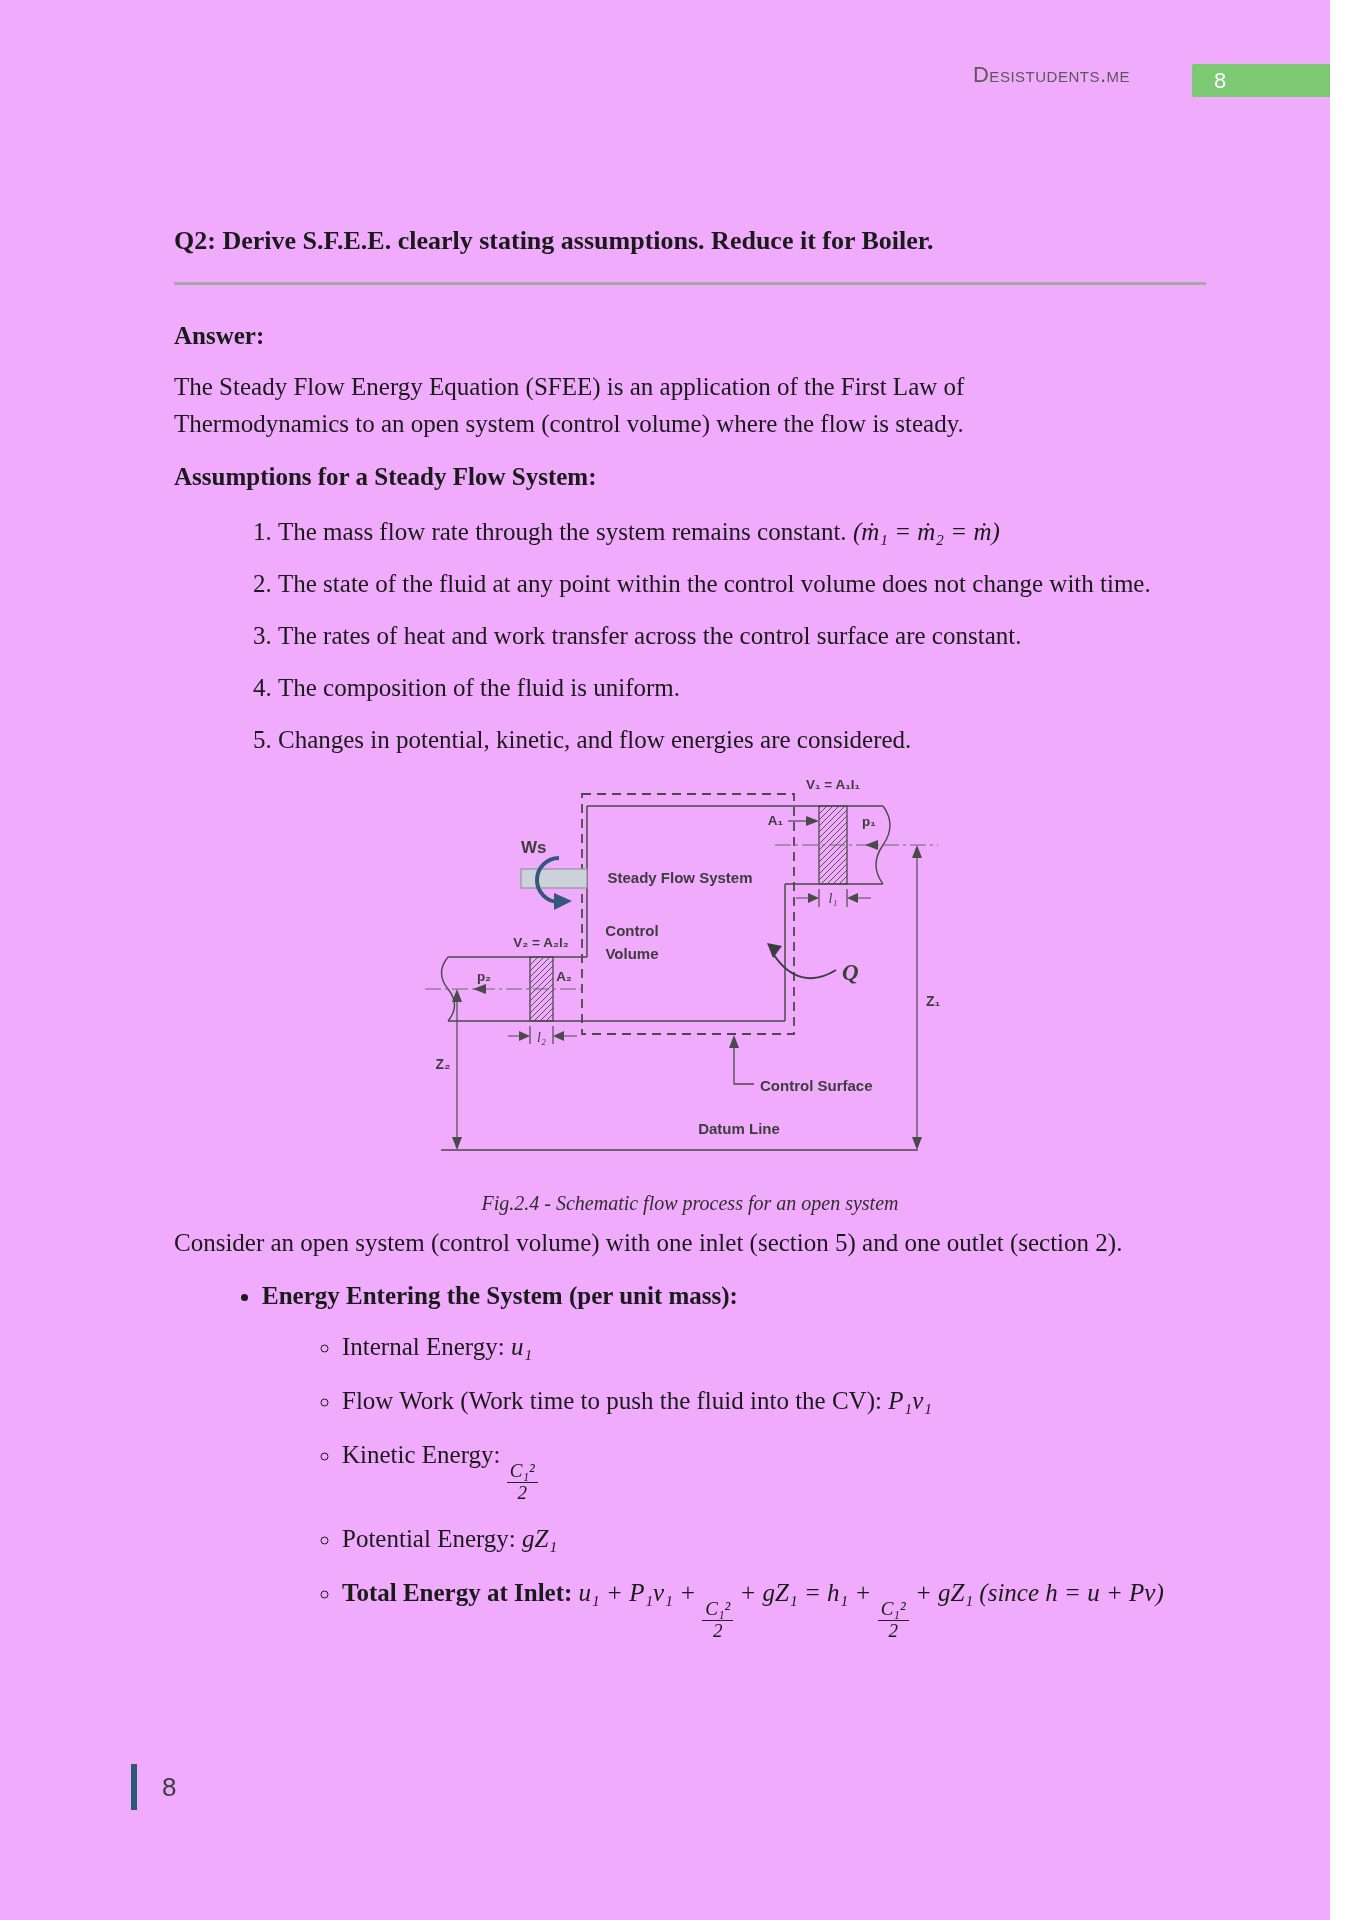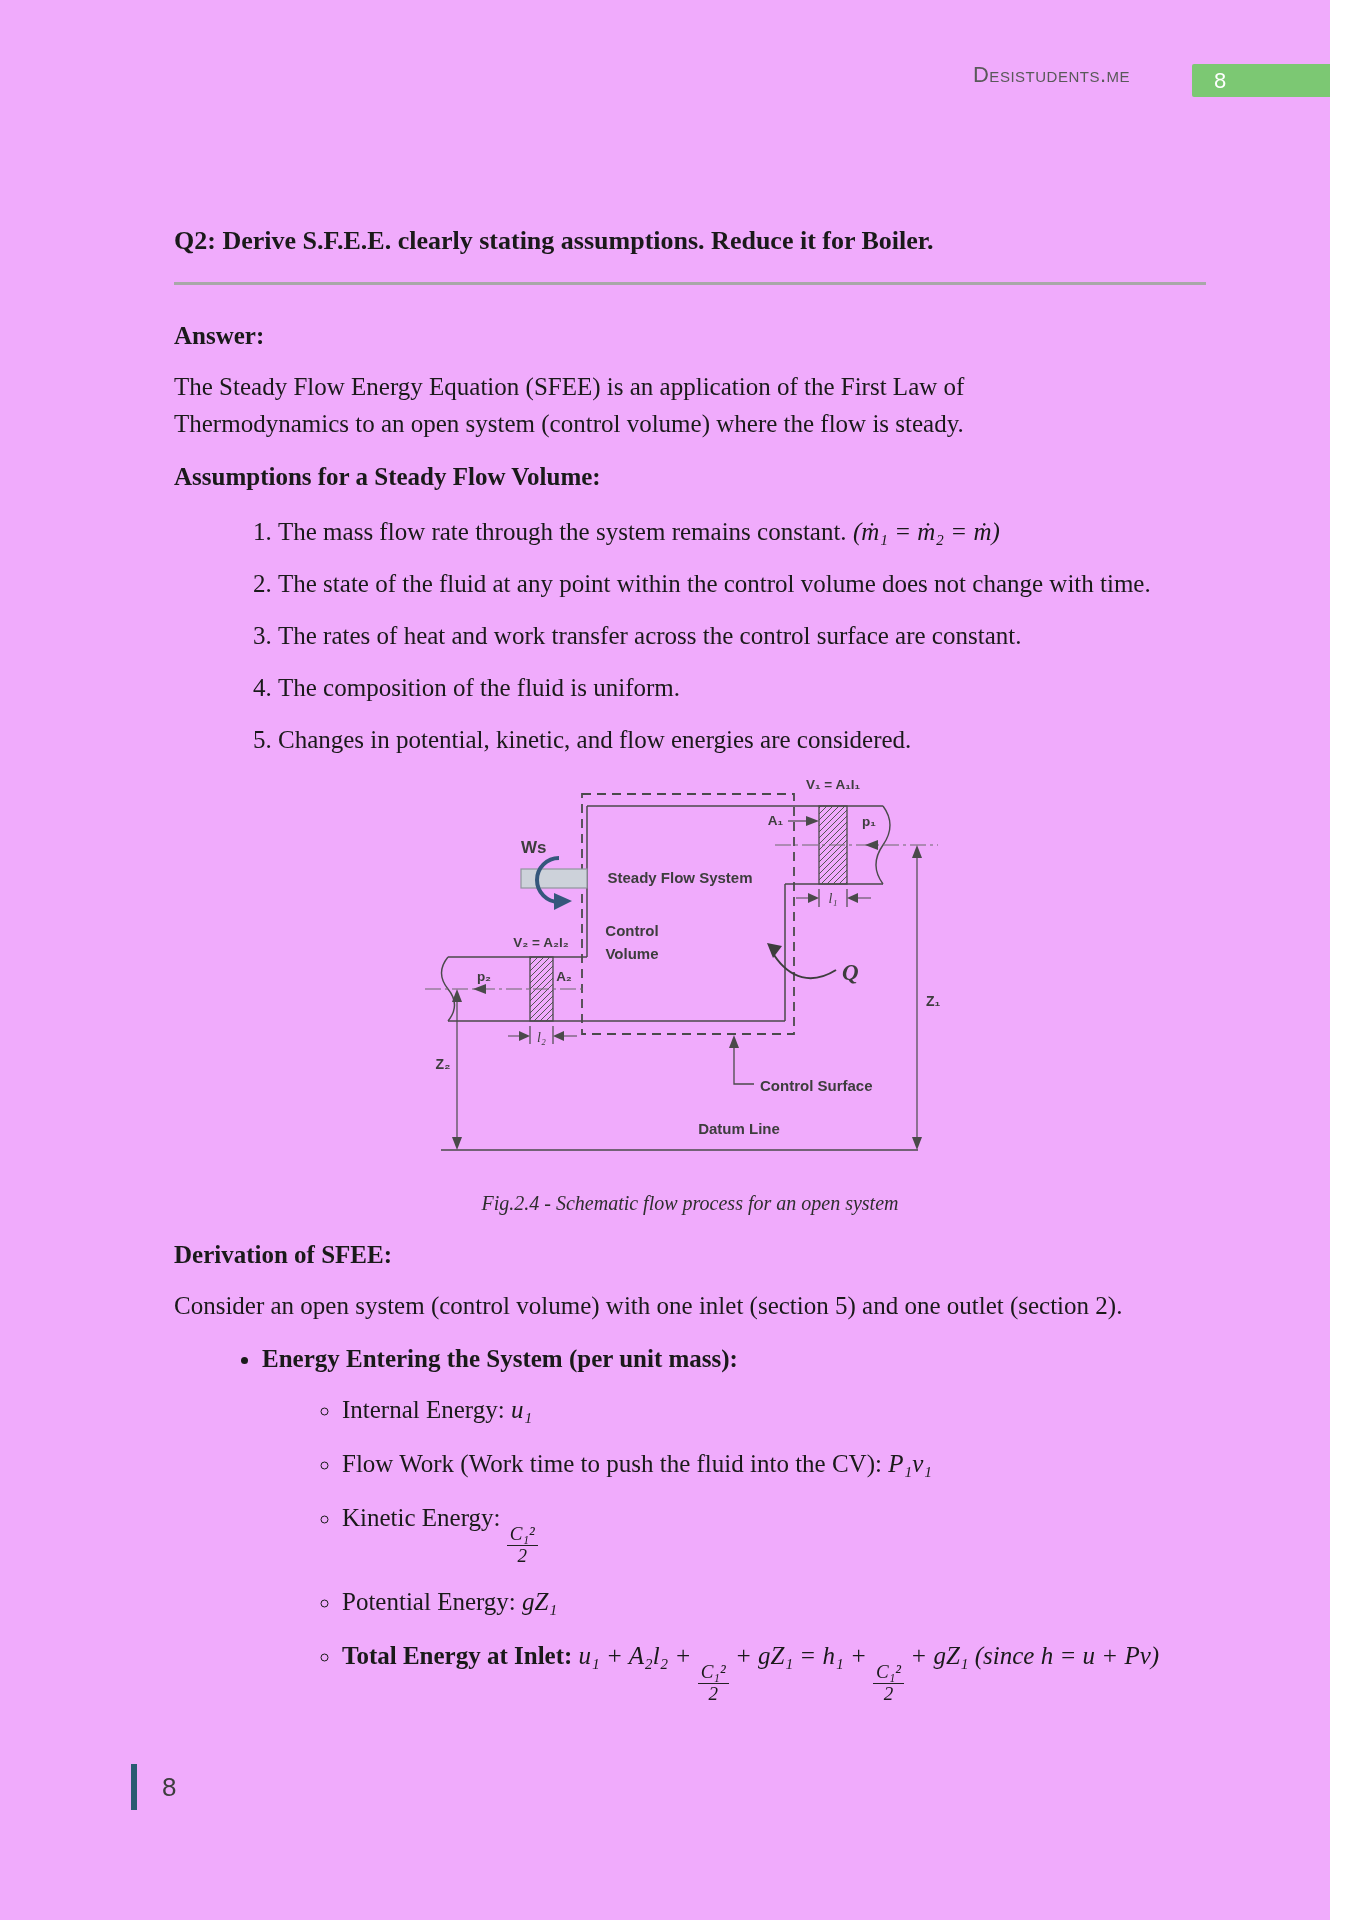--- a/index.html
+++ b/index.html
@@ -59,21 +59,21 @@
   </div>
 
   <div class="content">
 
     <div class="title">Q2: Derive S.F.E.E. clearly stating assumptions. Reduce it for Boiler.</div>
     <div class="rule"></div>
 
     <h2 class="answer-h">Answer:</h2>
     <p class="intro">The Steady Flow Energy Equation (SFEE) is an application of the First Law of Thermodynamics to an open system (control volume) where the flow is steady.</p>
 
-    <h3 class="assump-h">Assumptions for a Steady Flow Volume:</h3>
+    <h3 class="assump-h">Assumptions for a Steady Flow System:</h3>
     <ol class="assumptions">
       <li><span>The mass flow rate through the system remains constant. </span><span class="m">(ṁ₁ = ṁ₂ = ṁ)</span></li>
       <li><span>The state of the fluid at any point within the control volume does not change with time.</span></li>
       <li><span>The rates of heat and work transfer across the control surface are constant.</span></li>
       <li><span>The composition of the fluid is uniform.</span></li>
       <li><span>Changes in potential, kinetic, and flow energies are considered.</span></li>
     </ol>
 
     <div class="figurewrap">
       <svg viewBox="0 0 680 392" width="680" height="392">
@@ -141,36 +141,35 @@
         <text class="dlab" x="134" y="208" font-size="13.5" text-anchor="middle">p₂</text>
         <text class="dlab" x="214" y="208" font-size="13.5" text-anchor="middle">A₂</text>
         <text class="dmath" x="191.5" y="268.5" font-size="14" text-anchor="middle">l₂</text>
         <text class="dlab" x="93" y="296" font-size="14" text-anchor="middle">Z₂</text>
         <text class="dlab" x="410" y="318" font-size="15">Control Surface</text>
         <text class="dlab" x="389" y="361" font-size="15" text-anchor="middle">Datum Line</text>
       </svg>
       <div class="caption">Fig.2.4 - Schematic flow process for an open system</div>
     </div>
 
-    <h3 class="deriv-h">Derivation of SFEE:</h3>
     <p class="consider">Consider an open system (control volume) with one inlet (section 5) and one outlet (section 2).</p>
 
     <ul class="l1">
       <li>Energy Entering the System (per unit mass):</li>
     </ul>
 
     <ul class="l2">
       <li><span>Internal Energy: </span><span class="m">u₁</span></li>
       <li><span>Flow Work (Work time to push the fluid into the CV): </span><span class="m">P₁v₁</span></li>
       <li><span>Kinetic Energy: </span><span class="frac">
             <span class="num">C₁²</span>
             <span class="den">2</span>
           </span></li>
       <li><span>Potential Energy: </span><span class="m">gZ₁</span></li>
-      <li><b>Total Energy at Inlet: </b><span class="m">u₁ + A₂l₂ +</span> <span class="frac">
+      <li><b>Total Energy at Inlet: </b><span class="m">u₁ + P₁v₁ +</span> <span class="frac">
             <span class="num">C₁²</span>
             <span class="den">2</span>
           </span> <span class="m">+ gZ₁ = h₁ +</span> <span class="frac">
             <span class="num">C₁²</span>
             <span class="den">2</span>
           </span> <span class="m">+ gZ₁ (since h = u + Pv)</span></li>
     </ul>
 
   </div>
 

